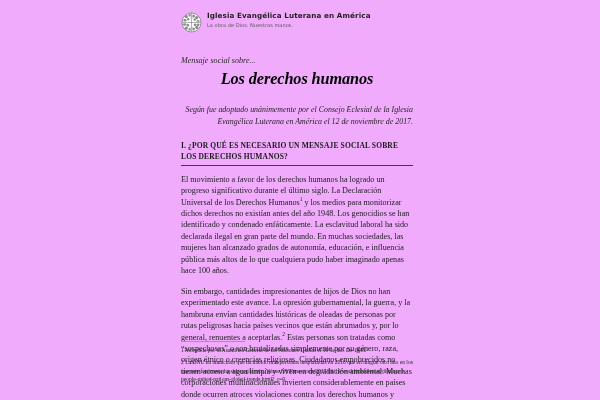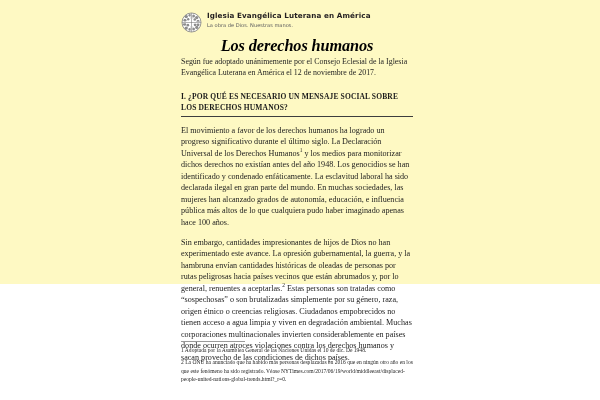--- a/index.html
+++ b/index.html
@@ -10,24 +10,24 @@
   body {
     width: 600px;
     height: 400px;
     overflow: hidden;
     font-family: "Liberation Serif", "DejaVu Serif", serif;
     color: #1a1a1a;
     position: relative;
   }
   .page {
     width: 600px;
-    height: 284px;
+    height: 400px;
     box-sizing: border-box;
     position: relative;
-    background: #fef9c3;
+    background: #f0abfc;
   }
   .column {
     position: absolute;
     left: 181px;
     top: 0;
     width: 232px;
   }
 
   
   .masthead {
@@ -77,24 +77,26 @@
     font-size: 16.3px;
     font-weight: bold;
     text-align: center;
     color: #000000;
     line-height: 1.15;
     margin-top: 4px;
     letter-spacing: -0.1px;
     font-style: italic;
   }
   .subtitle {
+    font-style: italic;
     font-size: 7.9px;
     color: #1f1f1f;
     line-height: 1.42;
-    margin-top: 0;
+    margin-top: 16px;
+    text-align: right;
   }
 
   
   .section-heading {
     font-family: Liberation Serif, serif;
     font-size: 7.5px;
     font-weight: bold;
     letter-spacing: 0.15px;
     color: #1a1a1a;
     line-height: 1.42;
@@ -190,20 +192,21 @@
           </g>
           <circle cx="32" cy="32" r="29" fill="none" stroke="#7a7a7a" stroke-width="2.4"></circle>
         </svg>
       </div>
       <div class="logo-text">
         <div class="org-name">Iglesia Evangélica Luterana en América</div>
         <div class="org-tagline">La obra de Dios. Nuestras manos.</div>
       </div>
     </div>
 
+    <div class="kicker">Mensaje social sobre...</div>
     <div class="doc-title">Los derechos humanos</div>
     <div class="subtitle">Según fue adoptado unánimemente por el Consejo Eclesial de la Iglesia Evangélica Luterana en América el 12 de noviembre de 2017.</div>
 
     <div class="section-heading">I.  ¿POR QUÉ ES NECESARIO UN MENSAJE SOCIAL SOBRE LOS DERECHOS HUMANOS?</div>
     <div class="heading-rule"></div>
 
     <div class="body-copy">
       <p><span>El movimiento a favor de los derechos humanos ha logrado un progreso significativo durante el último siglo. La Declaración Universal de los Derechos Humanos</span><sup>1</sup><span> y los medios para monitorizar dichos derechos no existían antes del año 1948. Los genocidios se han identificado y condenado enfáticamente. La esclavitud laboral ha sido declarada ilegal en gran parte del mundo. En muchas sociedades, las mujeres han alcanzado grados de autonomía, educación, e influencia pública más altos de lo que cualquiera pudo haber imaginado apenas hace 100 años.</span></p>
       <p><span>Sin embargo, cantidades impresionantes de hijos de Dios no han experimentado este avance. La opresión gubernamental, la guerra, y la hambruna envían cantidades históricas de oleadas de personas por rutas peligrosas hacia países vecinos que están abrumados y, por lo general, renuentes a aceptarlas.</span><sup>2</sup><span> Estas personas son tratadas como “sospechosas” o son brutalizadas simplemente por su género, raza, origen étnico o creencias religiosas. Ciudadanos empobrecidos no tienen acceso a agua limpia y viven en degradación ambiental. Muchas corporaciones multinacionales invierten considerablemente en países donde ocurren atroces violaciones contra los derechos humanos y sacan provecho de las condiciones de dichos países.</span></p>
     </div>

